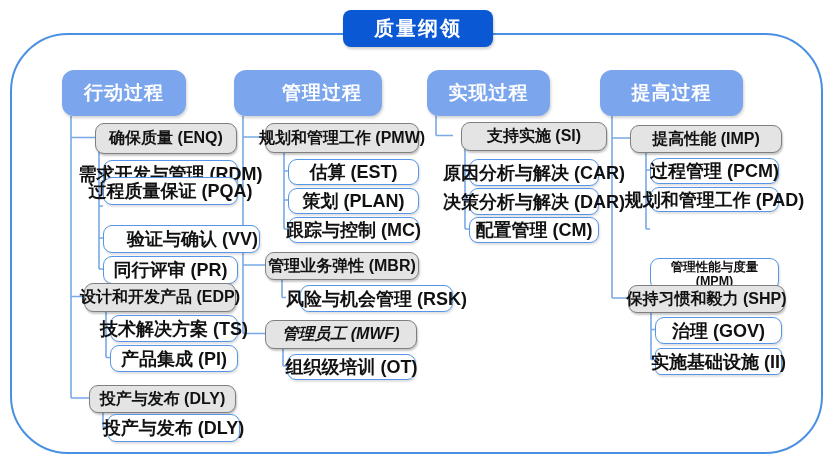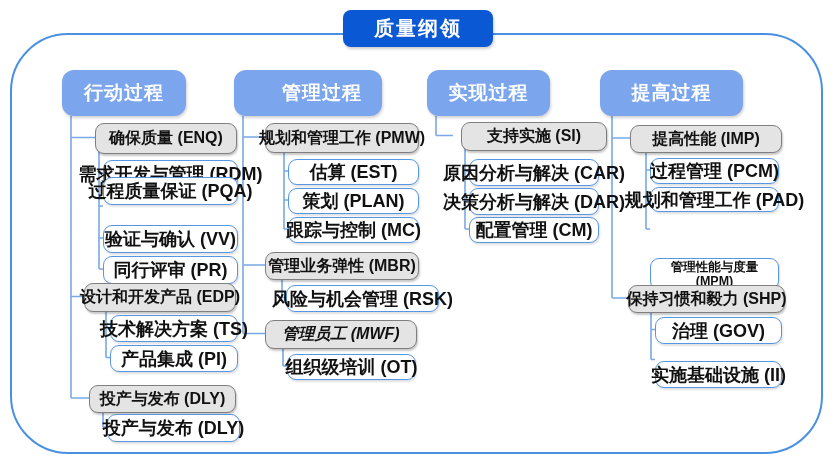--- a/index.html
+++ b/index.html
@@ -39,43 +39,43 @@
   <div class="frame"></div>
   <svg class="connectors" id="connectors" viewBox="0 0 839 469" xmlns="http://www.w3.org/2000/svg">
       <path d="M71 116 V398 M71 137.5 H95 M71 296.5 H84 M71 398 H89 M99 152 V269 M99 173 H103 M99 206 H103 M99 238 H103 M99 269 H103 M106 310 V357.5 M106 327.5 H110 M106 357.5 H110 M103 411 V427 M103 427 H107 M243 116 V333.5 M243 137 H265 M243 265 H265 M243 333.5 H265 M284 151 V229 M284 171 H288 M284 200 H288 M284 229 H288 M282 278 V297.5 M282 297.5 H286 M283 347 V366 M283 366 H287 M436 116 V135.5 M436 135.5 H453 M465 149 V229 M465 171.5 H469 M465 200.5 H469 M465 229 H469 M612 116 V298 M612 138 H630 M612 298 H628 M646 151 V229 M646 170 H650 M646 198.5 H650 M646 229 H650 M651 311 V359.5 M651 329.5 H655 M651 359.5 H655" fill="none" stroke="#79a9e6" stroke-width="1.6"></path>
     </svg>
   <div class="title-badge">质量纲领</div>
   <div id="nodes">
       <div class="hdr" style="left: 62px; top: 70px; width: 124px; height: 46px;">行动过程</div>
       <div class="gray" style="left: 95px; top: 123px; width: 140px; height: 29px;">确保质量 (ENQ)</div>
       <div class="white" style="left: 103px; top: 160px; width: 133px; height: 26px;">需求开发与管理 (RDM)</div>
       <div class="white" style="left: 103px; top: 177px; width: 133px; height: 26px;">过程质量保证 (PQA)</div>
-      <div class="white" style="left: 103px; top: 225px; width: 133px; height: 26px;">验证与确认 (VV)</div>
+      <div class="white" style="left: 103px; top: 225px; width: 133px; height: 26px; padding-left: 22px;">验证与确认 (VV)</div>
       <div class="white" style="left: 103px; top: 256px; width: 133px; height: 26px;">同行评审 (PR)</div>
       <div class="gray" style="left: 84px; top: 283px; width: 150px; height: 27px;">设计和开发产品 (EDP)</div>
       <div class="white" style="left: 110px; top: 315px; width: 126px; height: 25px;">技术解决方案 (TS)</div>
       <div class="white" style="left: 110px; top: 345px; width: 126px; height: 25px;">产品集成 (PI)</div>
       <div class="gray" style="left: 89px; top: 385px; width: 145px; height: 26px;">投产与发布 (DLY)</div>
       <div class="white" style="left: 107px; top: 414px; width: 131px; height: 26px;">投产与发布 (DLY)</div>
       <div class="hdr" style="left: 234px; top: 70px; width: 120px; height: 46px; padding-left: 28px;">管理过程</div>
       <div class="gray" style="left: 265px; top: 123px; width: 152px; height: 28px;">规划和管理工作 (PMW)</div>
       <div class="white" style="left: 288px; top: 159px; width: 129px; height: 24px;">估算 (EST)</div>
       <div class="white" style="left: 288px; top: 188px; width: 129px; height: 24px;">策划 (PLAN)</div>
       <div class="white" style="left: 288px; top: 217px; width: 129px; height: 24px;">跟踪与控制 (MC)</div>
       <div class="gray" style="left: 265px; top: 252px; width: 152px; height: 26px; text-align: right;">管理业务弹性 (MBR)</div>
-      <div class="white" style="left: 286px; top: 285px; width: 151px; height: 25px;">风险与机会管理 (RSK)</div>
+      <div class="white" style="left: 300px; top: 285px; width: 151px; height: 25px;">风险与机会管理 (RSK)</div>
       <div class="gray" style="left: 265px; top: 320px; width: 150px; height: 27px; font-style: italic;">管理员工 (MWF)</div>
       <div class="white" style="left: 287px; top: 354px; width: 127px; height: 24px;">组织级培训 (OT)</div>
       <div class="hdr" style="left: 427px; top: 70px; width: 123px; height: 46px;">实现过程</div>
       <div class="gray" style="left: 453px; top: 122px; width: 144px; height: 27px; margin-left: 8px;">支持实施 (SI)</div>
       <div class="white" style="left: 469px; top: 159px; width: 128px; height: 25px;">原因分析与解决 (CAR)</div>
       <div class="white" style="left: 469px; top: 188px; width: 128px; height: 25px;">决策分析与解决 (DAR)</div>
       <div class="white" style="left: 469px; top: 217px; width: 128px; height: 24px;">配置管理 (CM)</div>
       <div class="hdr" style="left: 600px; top: 70px; width: 143px; height: 46px;">提高过程</div>
       <div class="gray" style="left: 630px; top: 125px; width: 150px; height: 26px;">提高性能 (IMP)</div>
       <div class="white" style="left: 650px; top: 158px; width: 127px; height: 24px;">过程管理 (PCM)</div>
       <div class="white" style="left: 650px; top: 187px; width: 127px; height: 23px;">规划和管理工作 (PAD)</div>
       <div class="white wrap" style="left: 650px; top: 214px; width: 127px; height: 30px; margin-top: 44px;">管理性能与度量 (MPM)</div>
       <div class="gray" style="left: 628px; top: 285px; width: 155px; height: 26px;">保持习惯和毅力 (SHP)</div>
       <div class="white" style="left: 655px; top: 317px; width: 125px; height: 25px;">治理 (GOV)</div>
-      <div class="white" style="left: 655px; top: 361px; width: 125px; height: 25px;">实施基础设施 (II)</div>
+      <div class="white" style="left: 655px; top: 348px; width: 125px; height: 25px; border-radius: 6px;">实施基础设施 (II)</div>
     </div>
 </div>
 
 </body></html>

